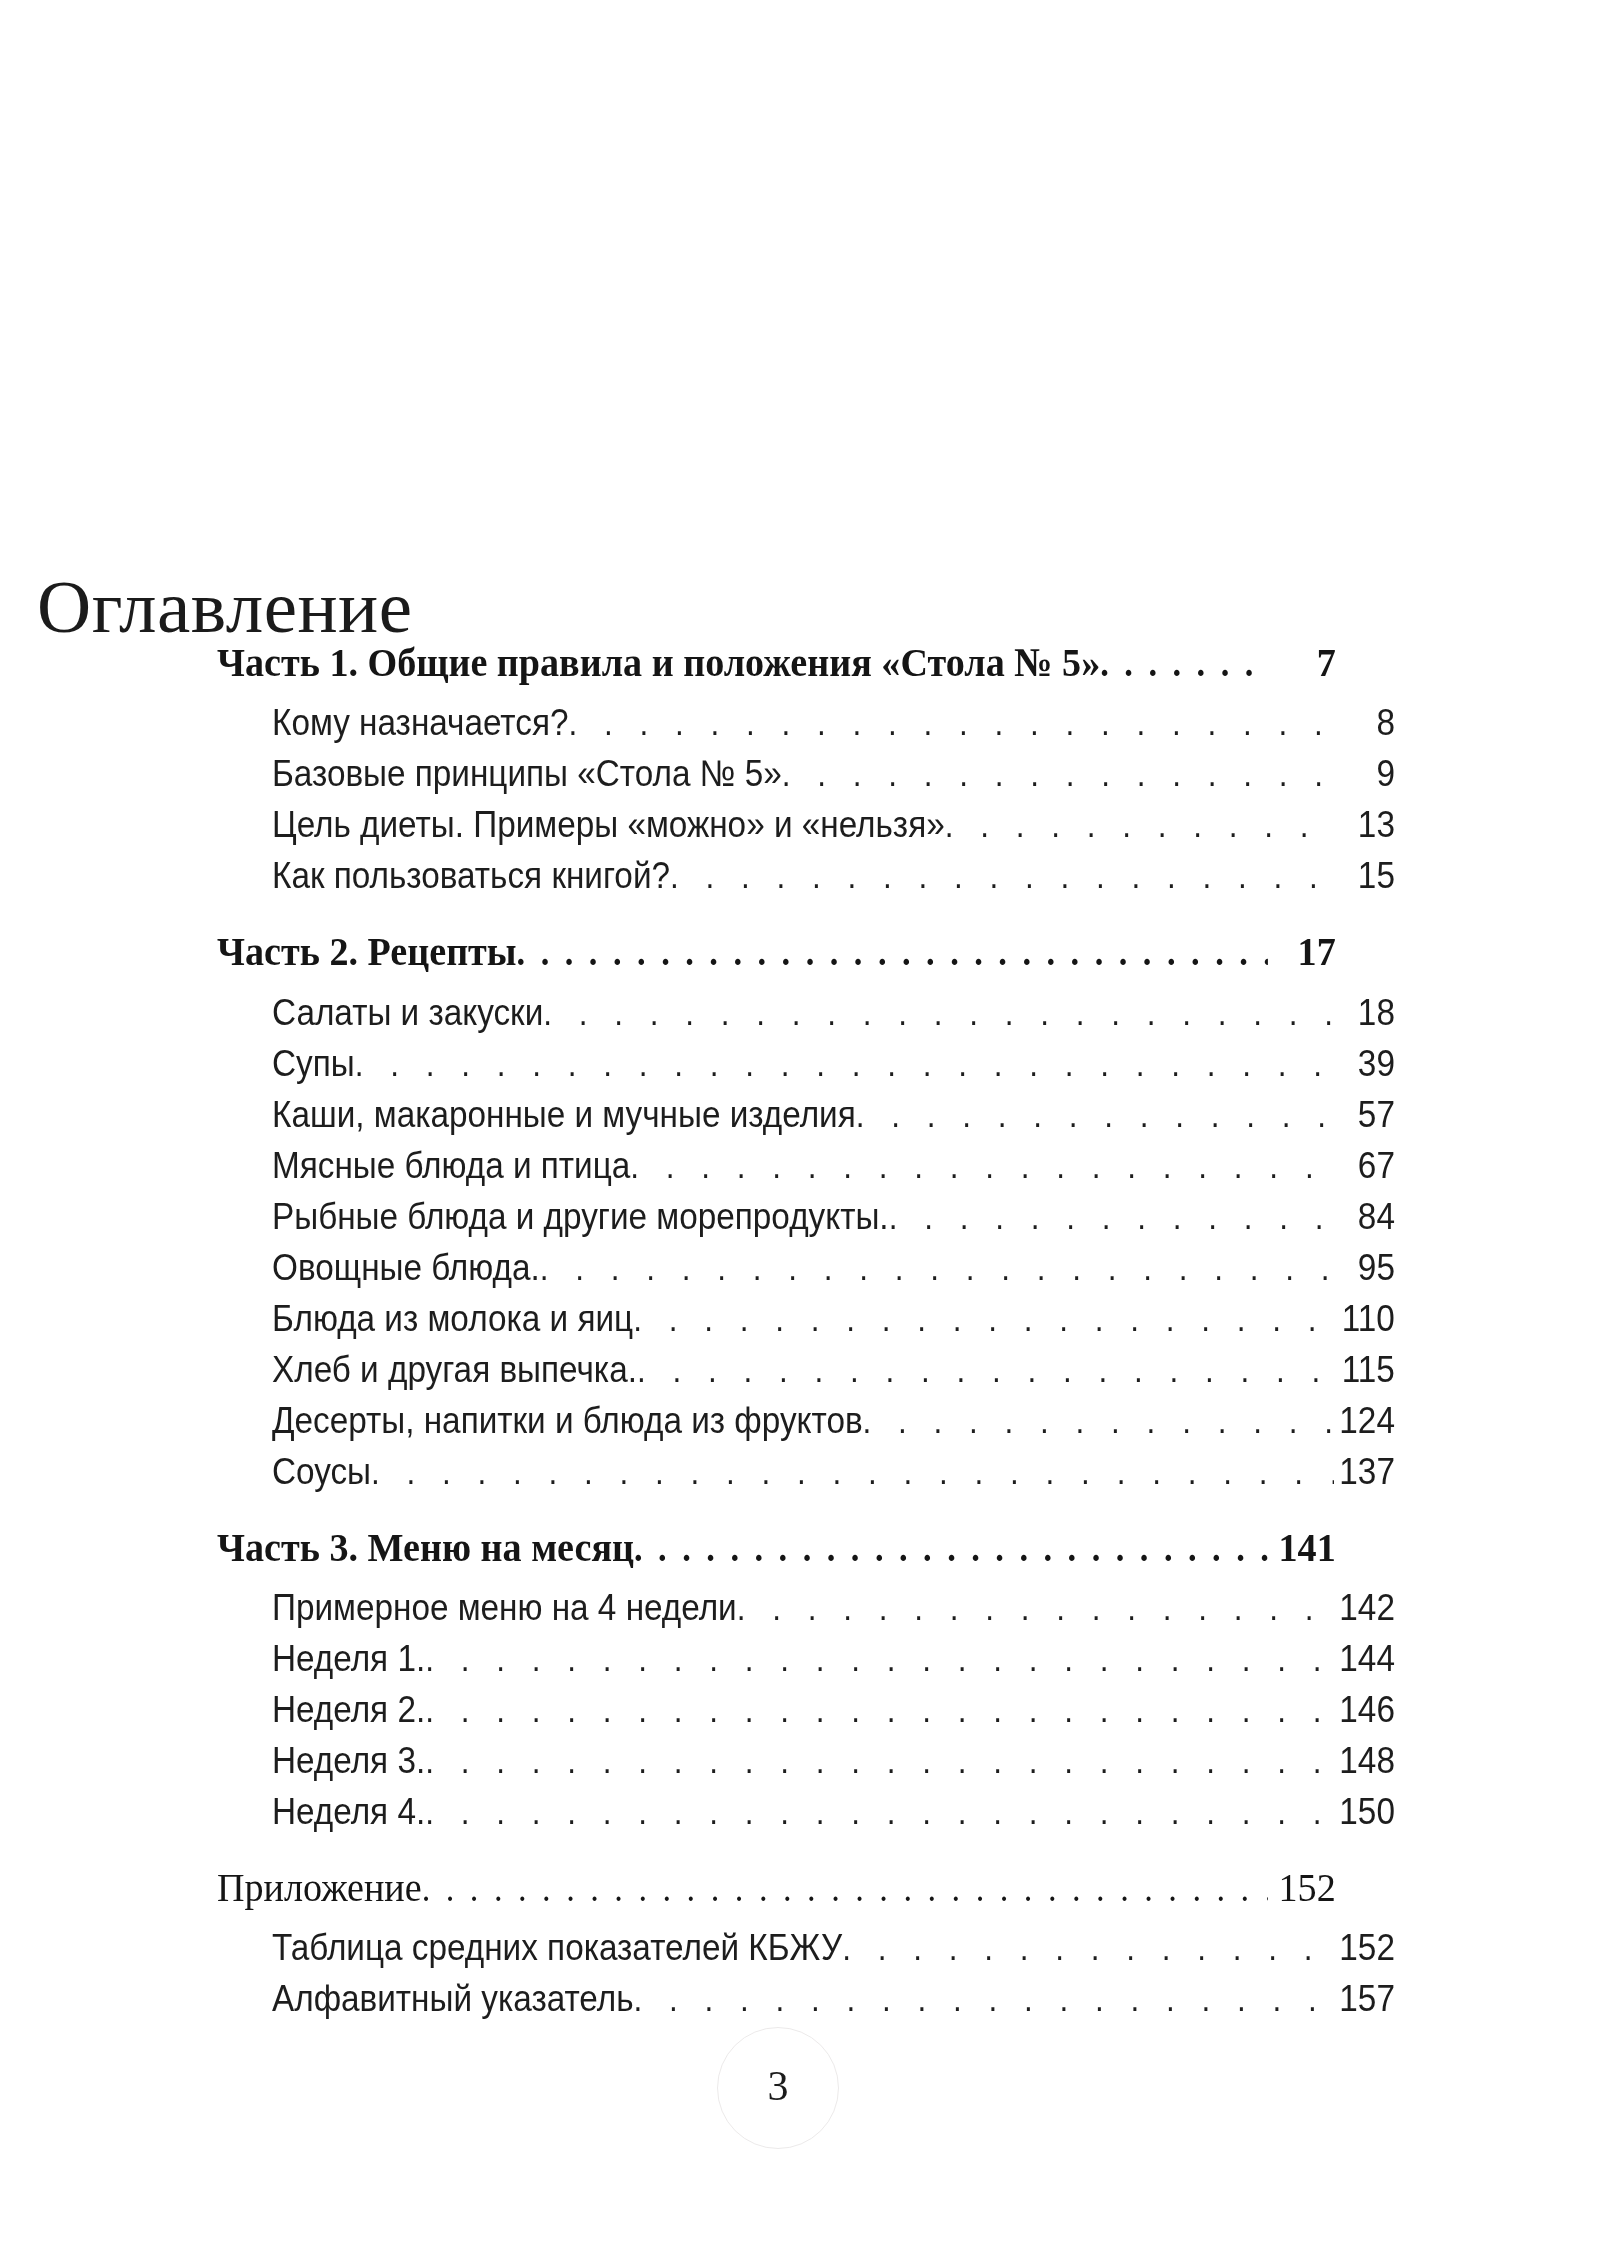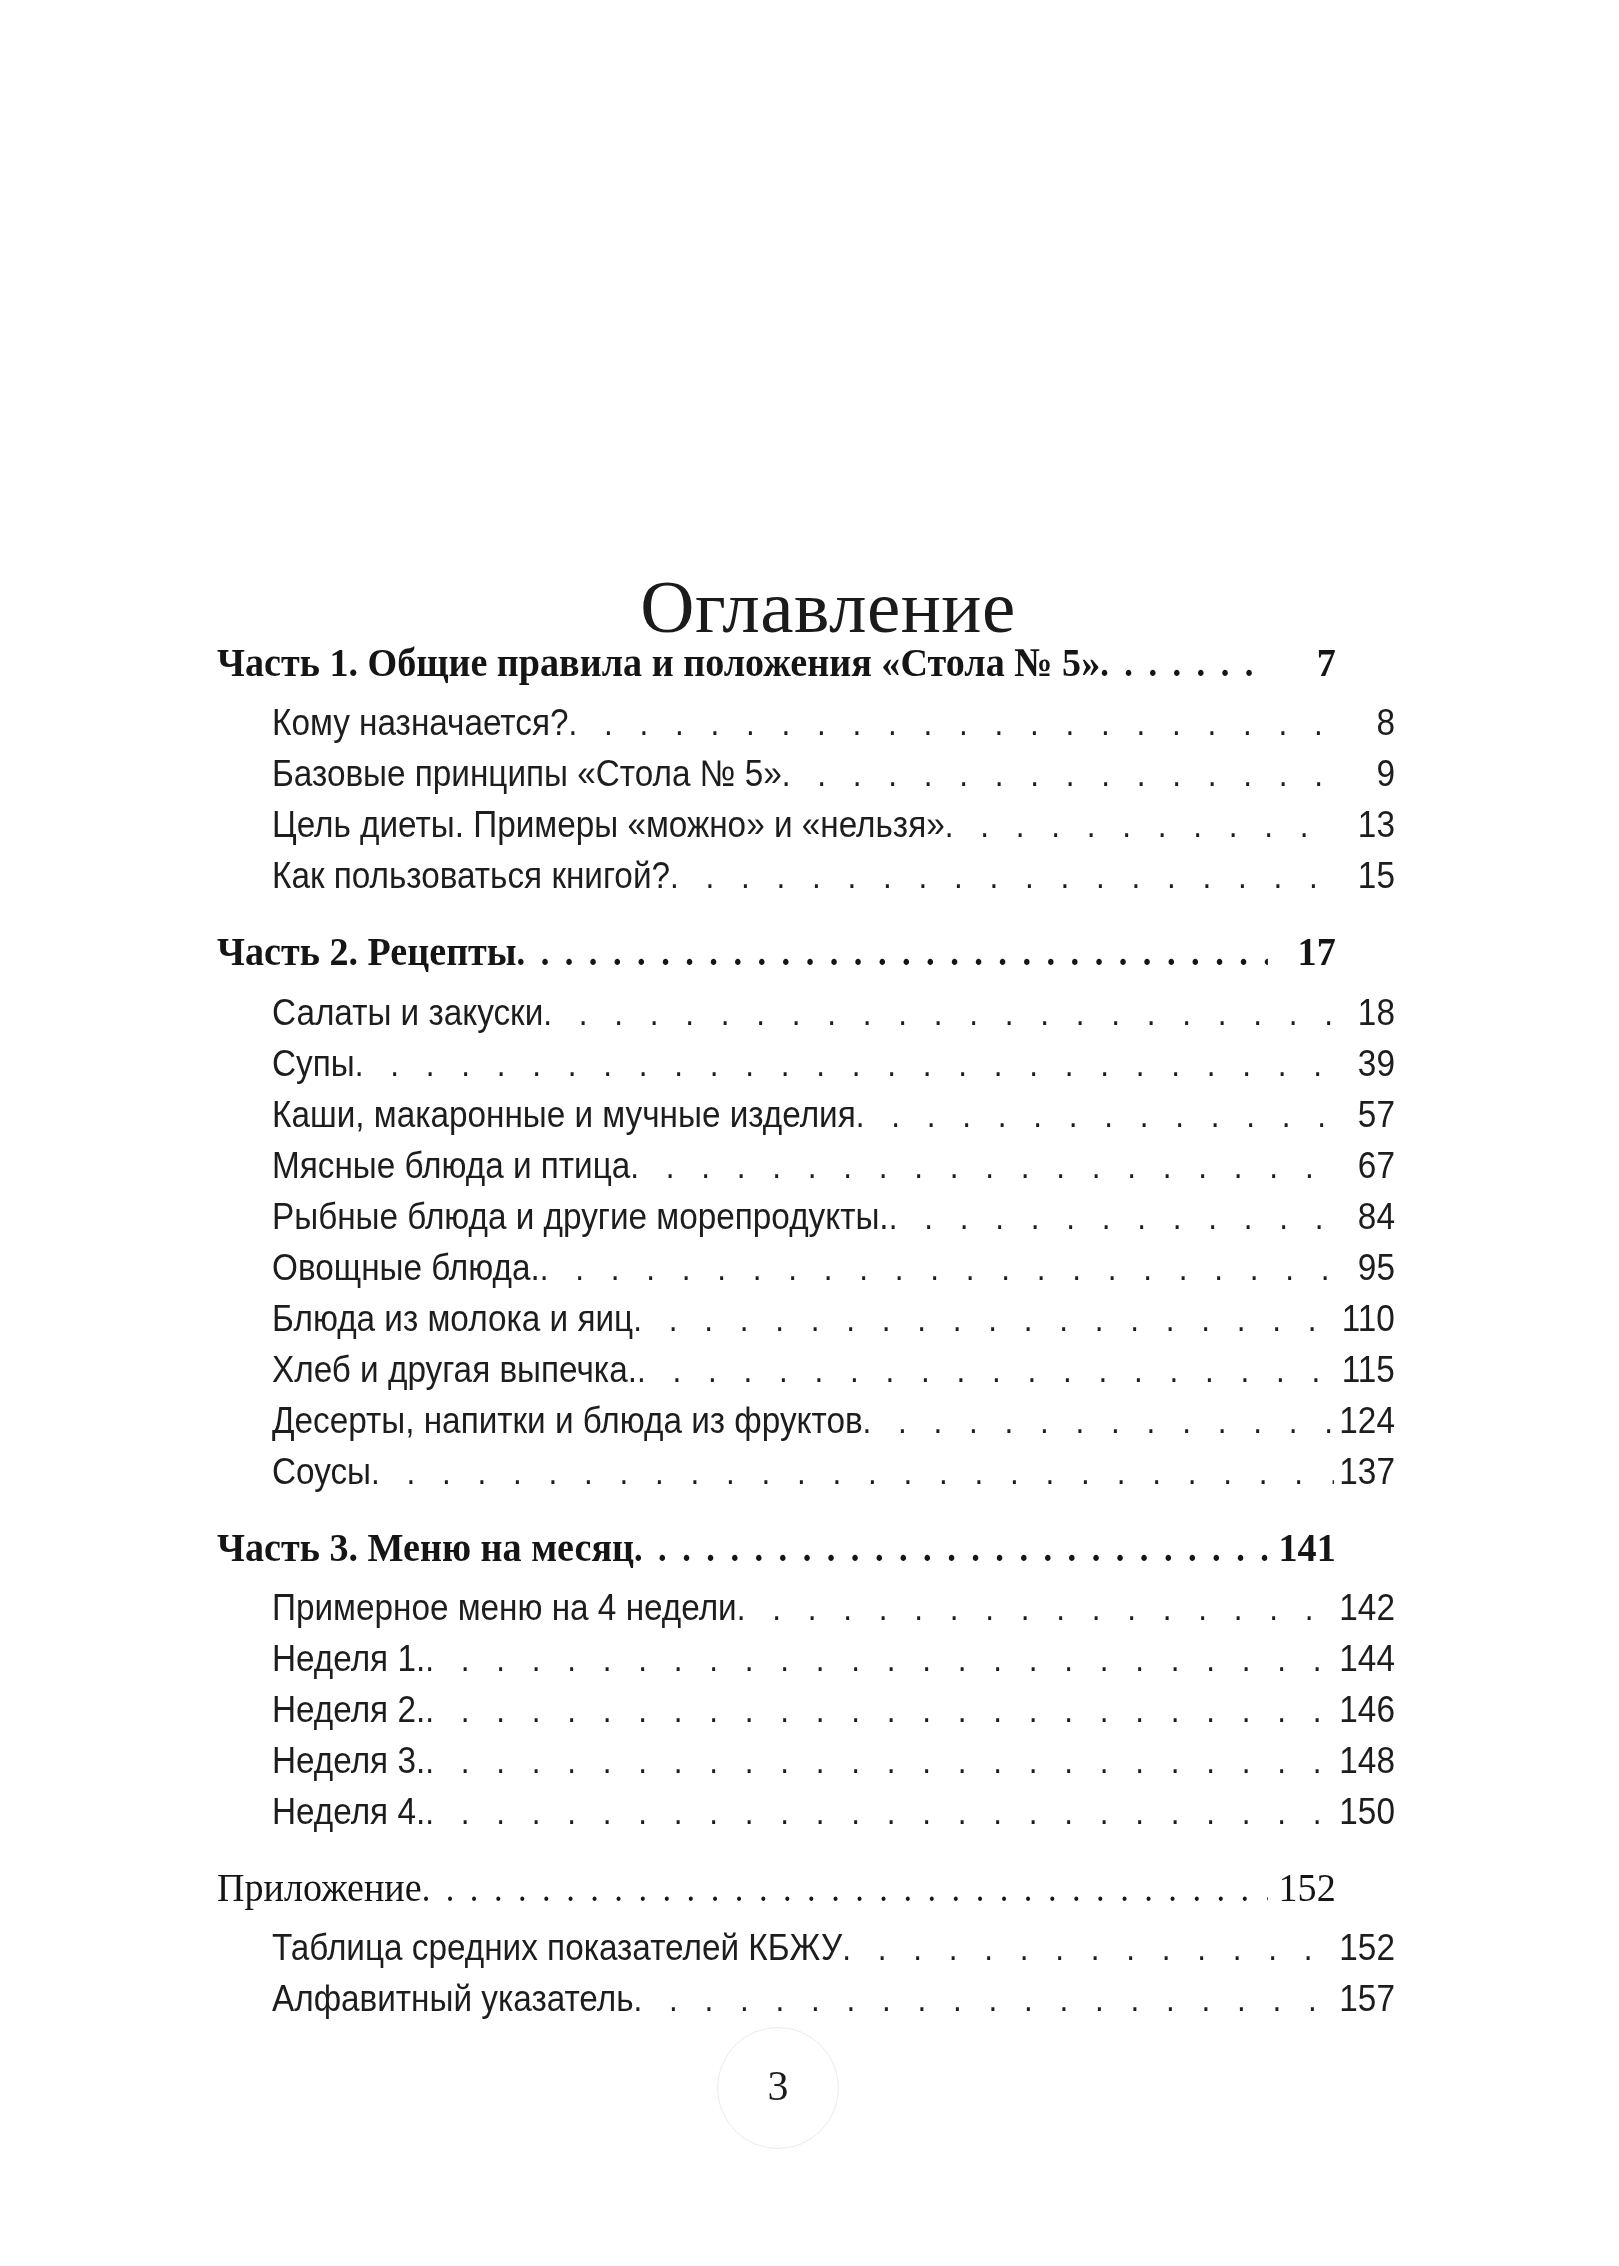--- a/index.html
+++ b/index.html
@@ -22,21 +22,20 @@
     inset: 0;
     background: #ffffff;
   }
 
   
   .toc-title {
     position: absolute;
     top: 519px;
     left: 0;
     width: 1619px;
-    text-align: center;
     font-family: "Liberation Serif", serif;
     font-weight: 400;
     font-size: 75px;
     line-height: 1;
     letter-spacing: 0.5px;
     color: #1b1b1b;
     padding-left: 37px;
     box-sizing: border-box;
   }
 

